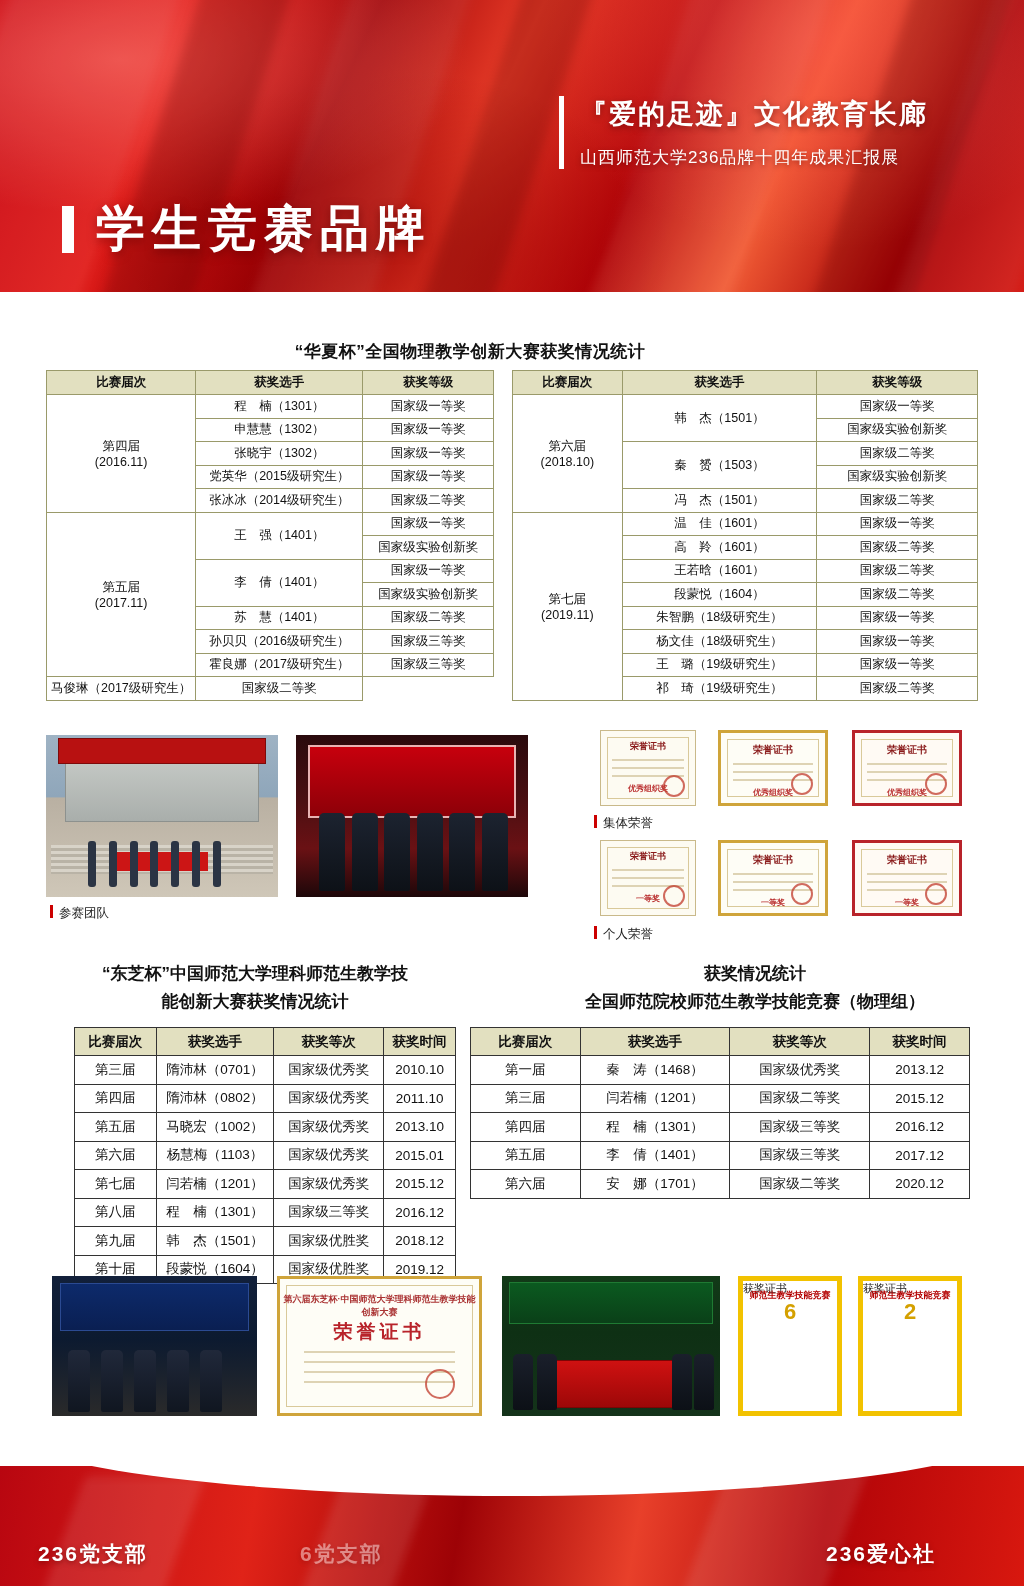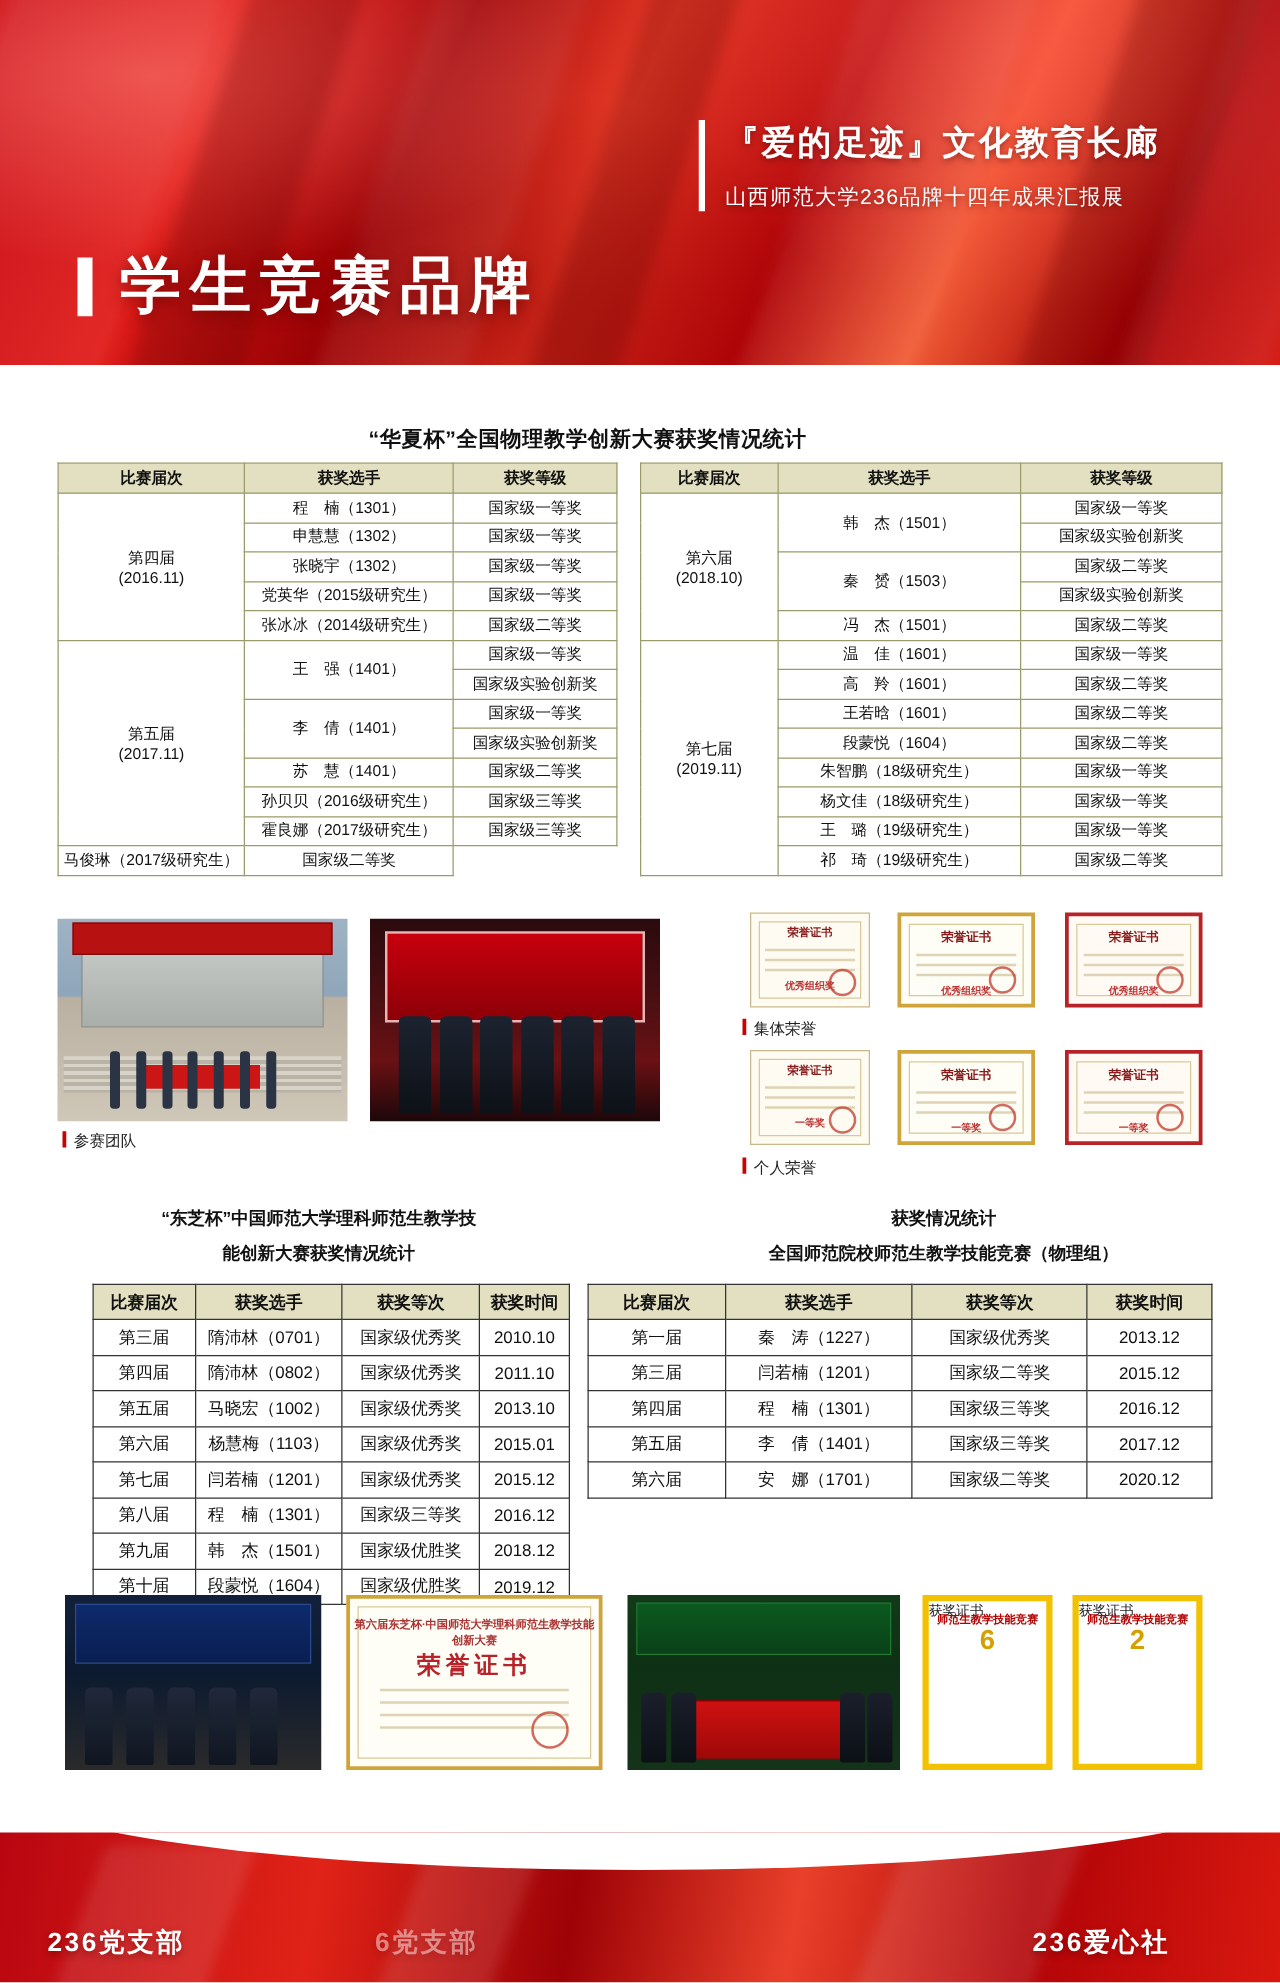--- a/index.html
+++ b/index.html
@@ -45,21 +45,21 @@
     color:#ffffff; font-size:49px; font-weight:bold; letter-spacing:7px;
     text-shadow:0 3px 10px rgba(90,0,0,.6); white-space:nowrap;
   }
 
   
   .sec-title {
     position:absolute; font-size:17px; font-weight:bold; color:#111;
     letter-spacing:.5px; text-align:center; white-space:nowrap;
   }
   .sec-title2 {
-    position:absolute; font-size:14px; font-weight:bold; color:#111;
+    position:absolute; font-size:17px; font-weight:bold; color:#111;
     text-align:center; line-height:28px;
   }
 
   
   table { border-collapse:collapse; }
   .tbl { position:absolute; font-size:12.5px; color:#111; }
   .tbl td, .tbl th {
     border:1px solid #9a9a6a; text-align:center; padding:0 4px;
     font-weight:normal; white-space:nowrap;
   }
@@ -469,21 +469,21 @@
       <tr id="tbl-s3-head">
         <th style="width: 110px;">比赛届次</th>
         <th style="width: 150px;">获奖选手</th>
         <th style="width: 140px;">获奖等次</th>
         <th style="width: 100px;">获奖时间</th>
       </tr>
     </thead>
   <tbody id="tbl-s3-body">
       <tr>
         <td>第一届</td>
-        <td>秦　涛（1227）</td>
+        <td>秦　涛（1468）</td>
         <td>国家级优秀奖</td>
         <td>2013.12</td>
       </tr>
       <tr>
         <td>第三届</td>
         <td>闫若楠（1201）</td>
         <td>国家级二等奖</td>
         <td>2015.12</td>
       </tr>
       <tr>

